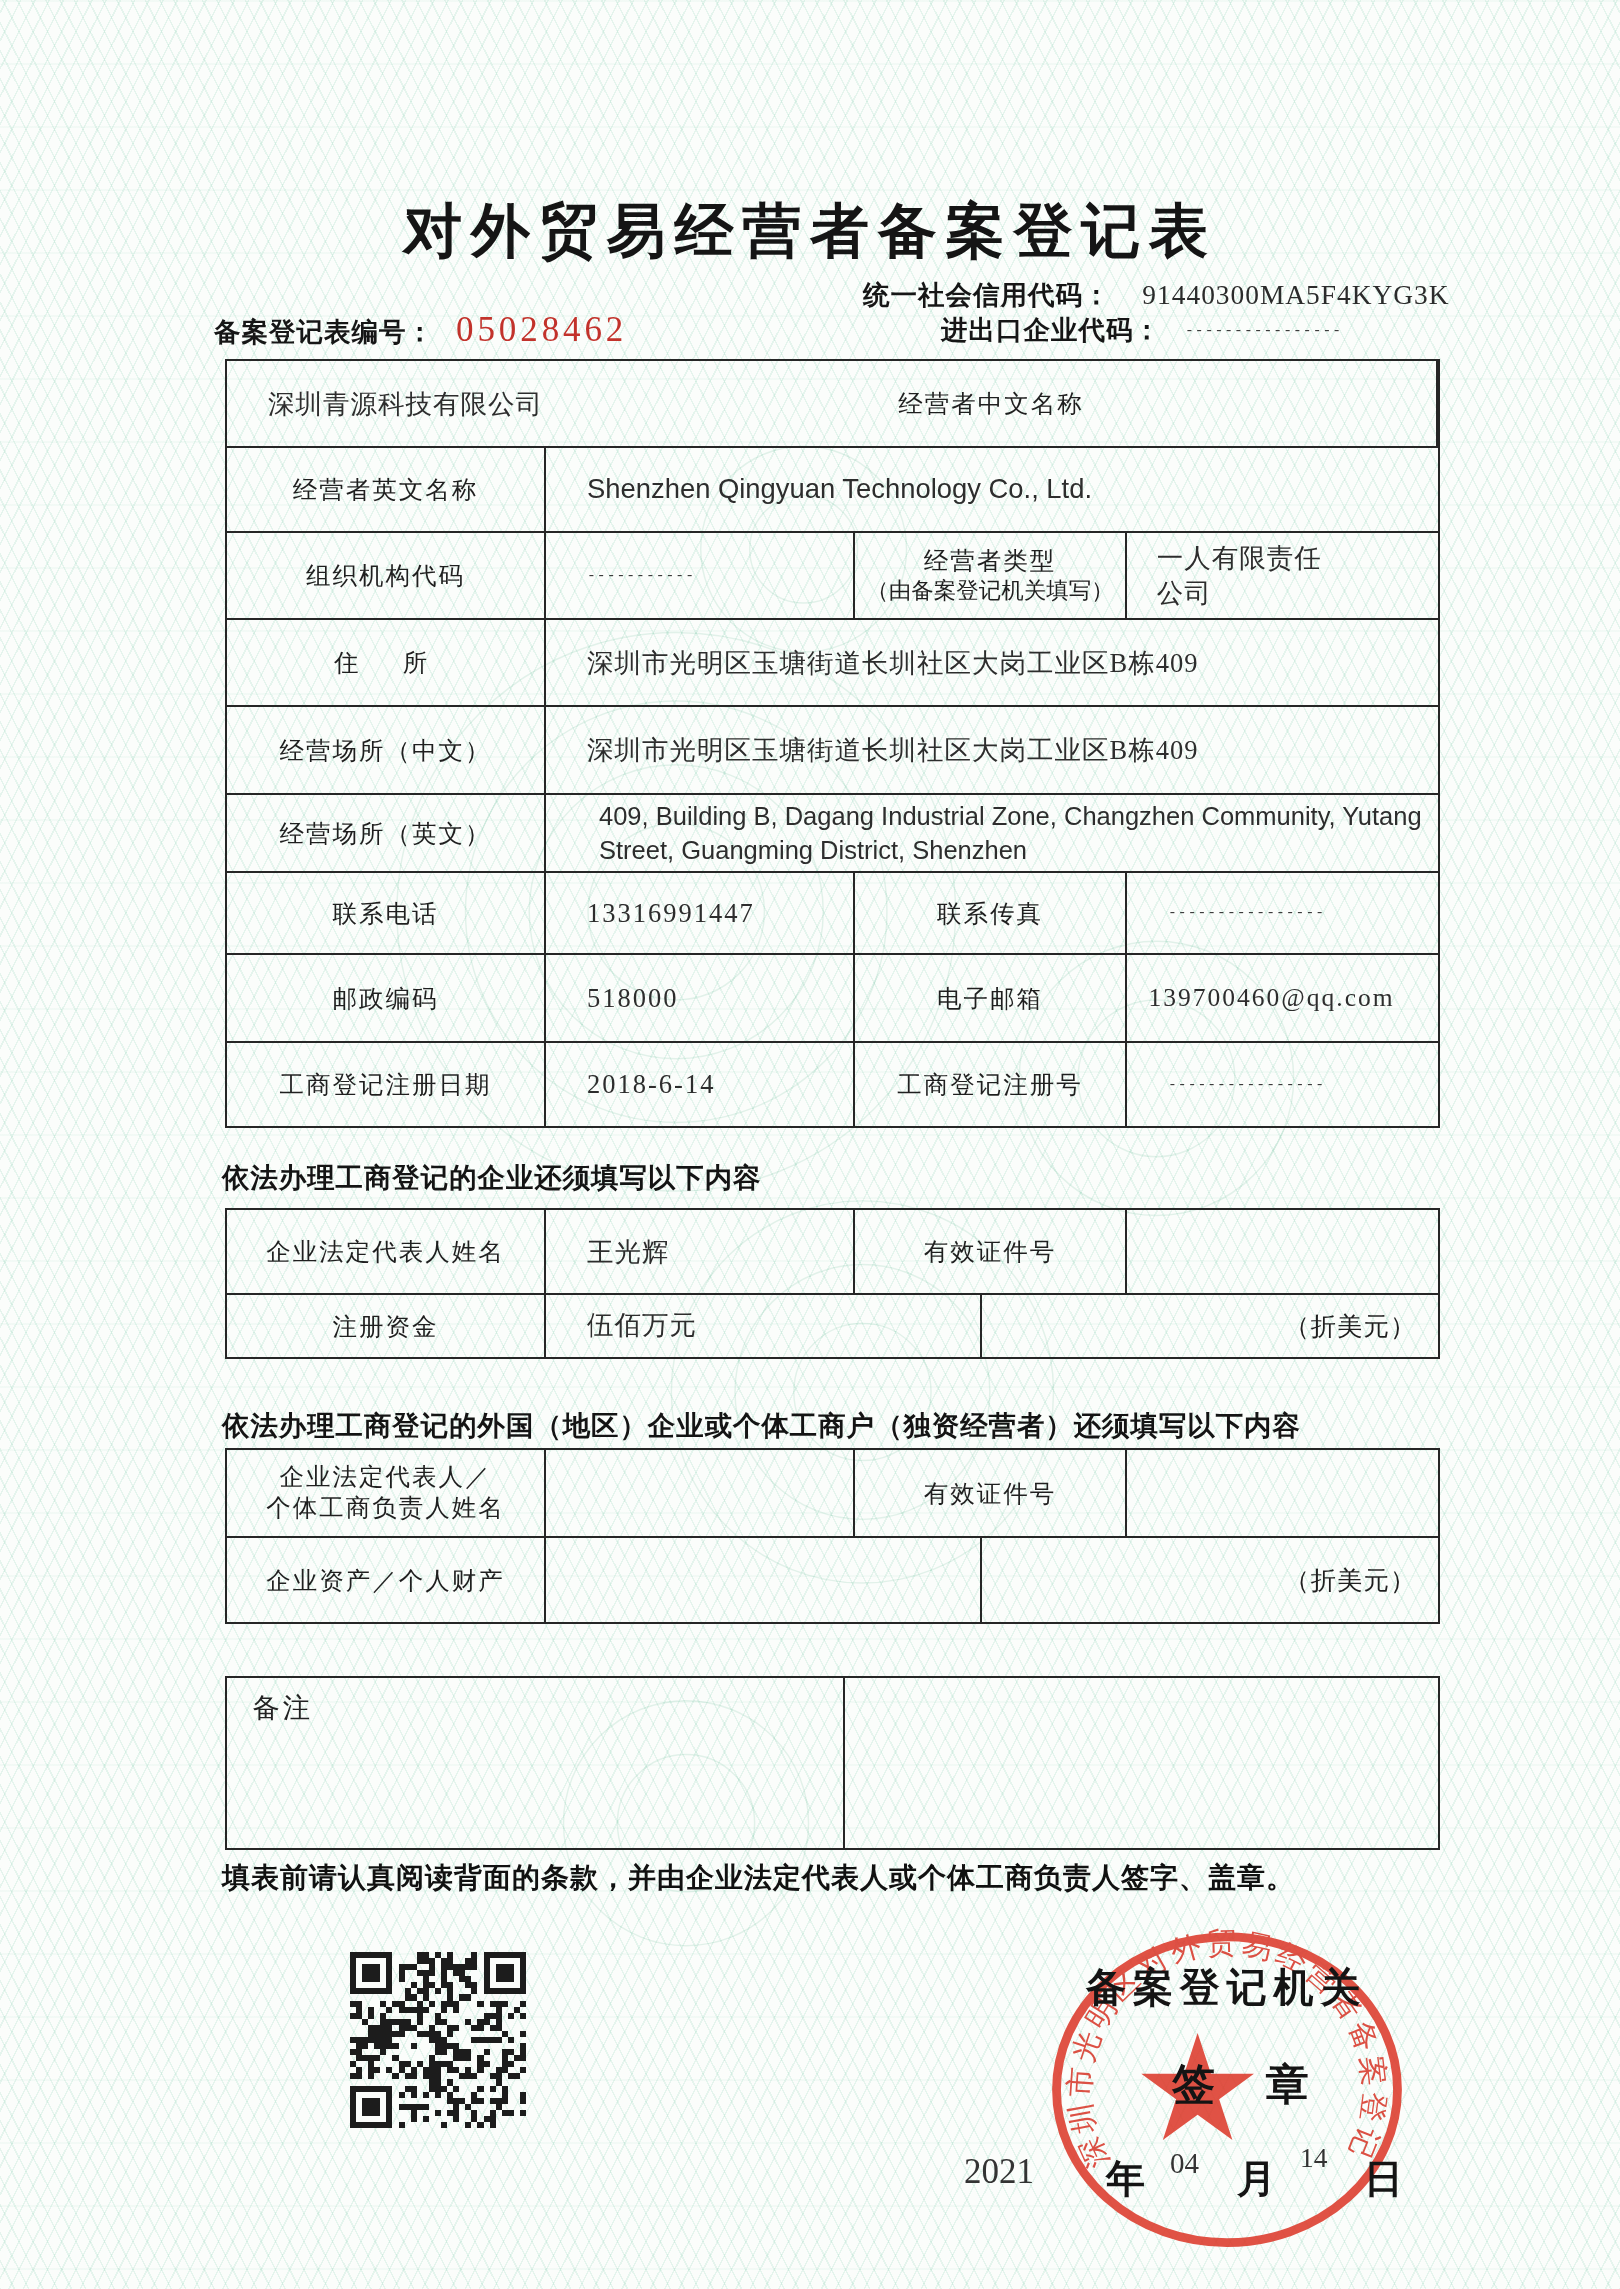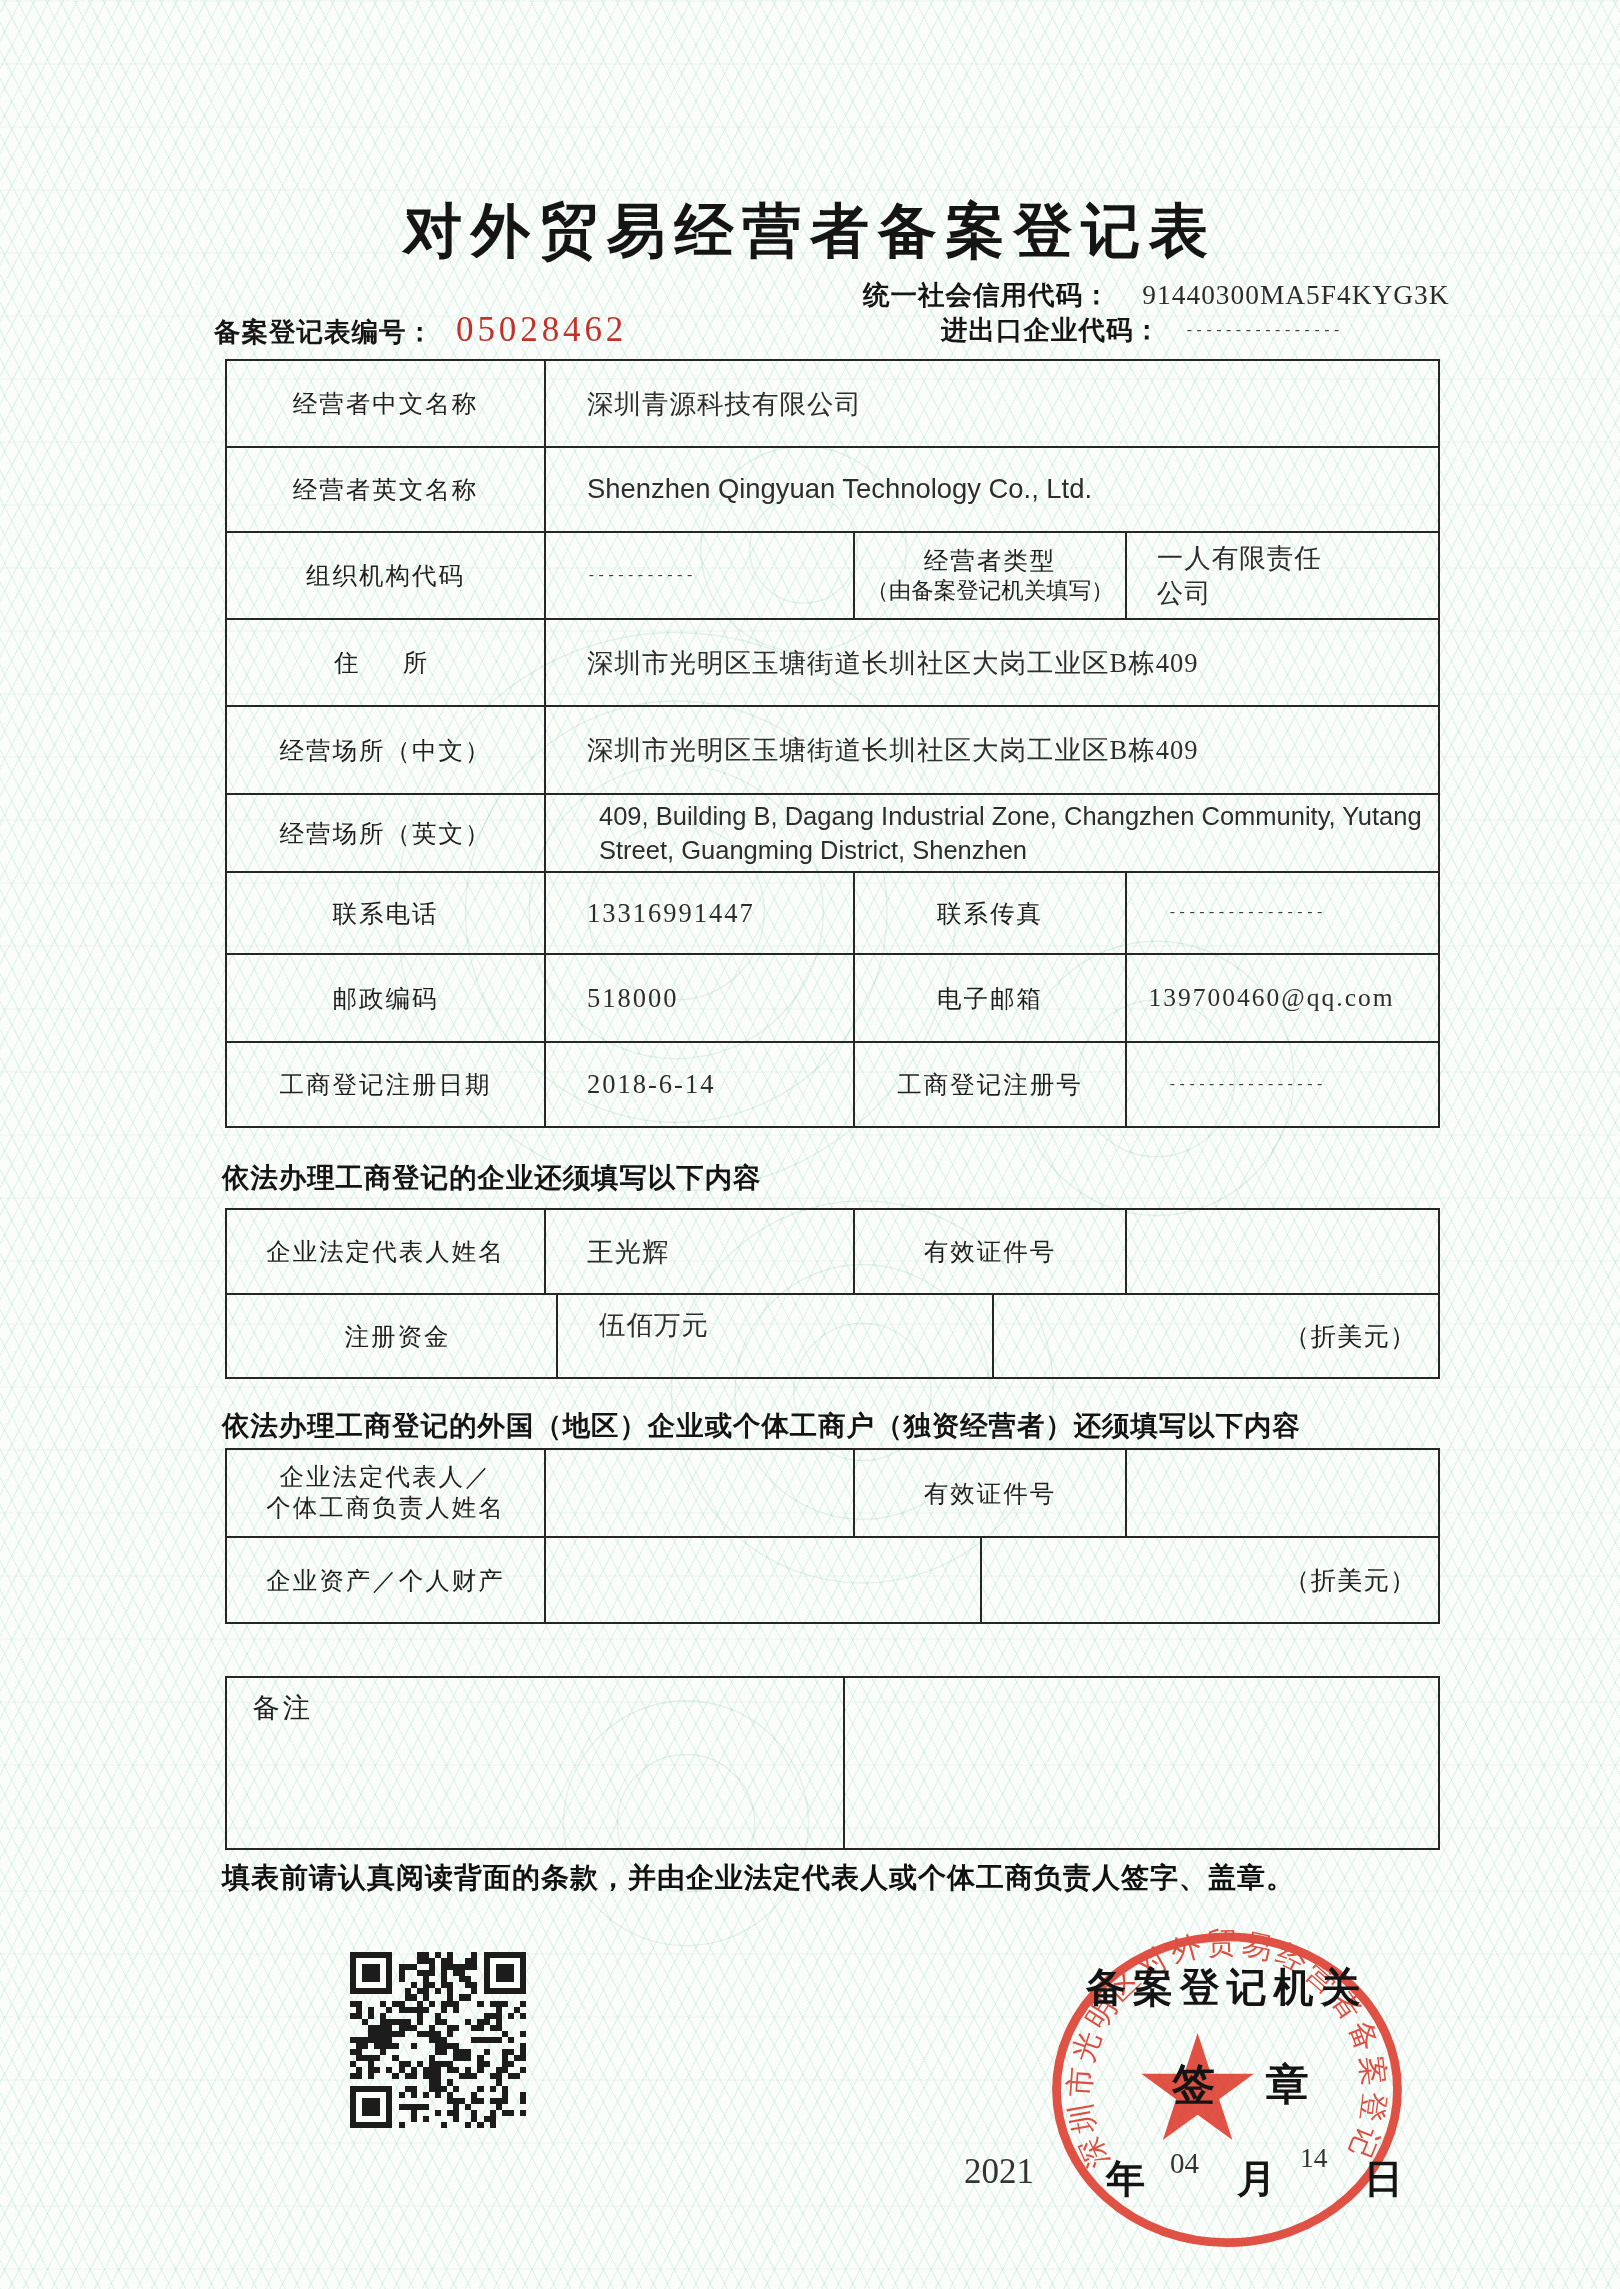--- a/index.html
+++ b/index.html
@@ -106,22 +106,22 @@
     <span class="formno-val" style="margin-left:17.6px;">05028462</span>
   </div>
 
   <div class="hline" style="left:941px;top:312px;">
     <span class="lbl-b">进出口企业代码：</span>
     <span class="dashes" style="margin-left:19.6px;position:relative;top:-3.9px;">----------------</span>
   </div>
 
   <div class="tbl" style="top:359px;">
     <div class="rg cols2" style="height:85px;">
+      <div class="cell cv nr">深圳青源科技有限公司</div>
       <div class="cell cl">经营者中文名称</div>
-      <div class="cell cv nr">深圳青源科技有限公司</div>
     </div>
     <div class="rg cols2" style="height:85px;">
       <div class="cell cl">经营者英文名称</div>
       <div class="cell cv en nr" style="font-size:27.4px;">Shenzhen Qingyuan Technology Co., Ltd.</div>
     </div>
     <div class="rg cols4" style="height:87px;">
       <div class="cell cl">组织机构代码</div>
       <div class="cell cv blankline">-----------</div>
       <div class="cell cl">
         <div class="two">
@@ -166,21 +166,21 @@
   </div>
 
   <div class="secnote" style="top:1160px;">依法办理工商登记的企业还须填写以下内容</div>
 
   <div class="tbl" style="top:1208px;">
     <div class="rg cols4" style="height:83px;">
       <div class="cell cl">企业法定代表人姓名</div>
       <div class="cell cv">王光辉</div>
       <div class="cell cl">有效证件号</div>
     </div>
-    <div class="rg cols3b" style="height:84px;padding-left:12px;">
+    <div class="rg cols3b" style="height:64px;">
       <div class="cell cl">注册资金</div>
       <div class="cell cv" style="align-items:flex-start;padding-top:11.8px;">伍佰万元</div>
       <div class="cell usd nr">（折美元）</div>
     </div>
   </div>
 
   <div class="secnote" style="top:1408px;">依法办理工商登记的外国（地区）企业或个体工商户（独资经营者）还须填写以下内容</div>
 
   <div class="tbl" style="top:1448px;">
     <div class="rg cols4" style="height:86px;">

